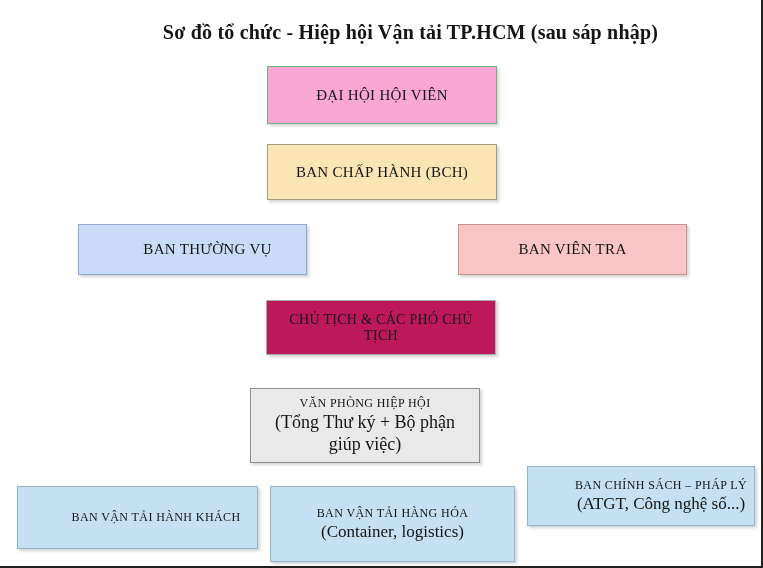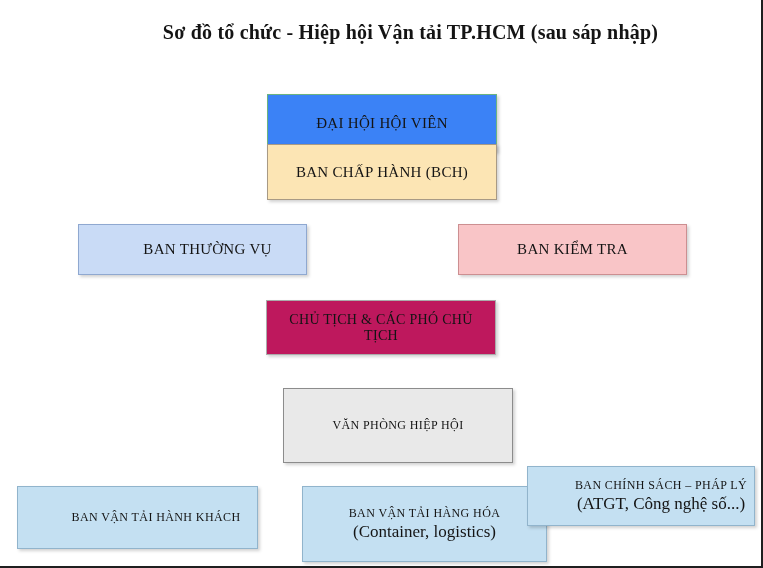--- a/index.html
+++ b/index.html
@@ -43,61 +43,62 @@
   .line1-sm { font-size: 12px; letter-spacing: 0.4px; }
   .line2 { font-size: 18px; line-height: 1.22; margin-top: 1px; }
   .line2-nowrap { white-space: nowrap; font-size: 17px; }
 
   .pos-dai-hoi   { left: 267px; top: 66px;  width: 230px; height: 58px; }
   .pos-bch       { left: 267px; top: 144px; width: 230px; height: 56px; align-items: center; }
   .pos-thuong-vu { left: 78px;  top: 224px; width: 229px; height: 51px; }
   .pos-kiem-tra  { left: 458px; top: 224px; width: 229px; height: 51px; }
   .pos-chu-tich  { left: 266px; top: 300px; width: 230px; height: 55px; }
   .pos-chu-tich .line1 { font-size: 14px; }
-  .pos-van-phong { left: 283px; top: 388px; width: 230px; height: 75px; }
+  .pos-van-phong { left: 250px; top: 388px; width: 230px; height: 75px; }
   .pos-bottom-1  { left: 17px;  top: 486px; width: 241px; height: 63px; padding-left: 43px; }
   .pos-bottom-2  { left: 270px; top: 486px; width: 245px; height: 76px; }
   .pos-bottom-3  { left: 527px; top: 466px; width: 228px; height: 60px; padding-left: 46px; }
 </style>
 </head>
 <body>
 
 <div class="canvas">
 
   <div class="title">Sơ đồ tổ chức - Hiệp hội Vận tải TP.HCM (sau sáp nhập)</div>
 
-  <div class="box pos-dai-hoi" style="background: #3b82f6; border-color: rgb(108, 179, 128); margin-top: 28px;">
+  <div class="box pos-dai-hoi" style="background: #f9a8d4; border-color: rgb(108, 179, 128);">
     <span class="line1">ĐẠI HỘI HỘI VIÊN</span>
   </div>
 
   <div class="box pos-bch" style="background: rgb(252, 229, 180); border-color: rgb(168, 154, 133);">
     <span class="line1">BAN CHẤP HÀNH (BCH)</span>
   </div>
 
   <div class="box pos-thuong-vu" style="background: rgb(201, 219, 246); border-color: rgb(143, 168, 208); padding-left: 36px;">
     <span class="line1">BAN THƯỜNG VỤ</span>
   </div>
 
   <div class="box pos-kiem-tra" style="background: rgb(249, 197, 199); border-color: rgb(204, 143, 145);">
-    <span class="line1">BAN KIỂM TRA</span>
+    <span class="line1">BAN VIÊN TRA</span>
   </div>
 
   <div class="box pos-chu-tich" style="background: #be185d; border-color: rgb(171, 171, 171);">
     <span class="line1">CHỦ TỊCH &amp; CÁC PHÓ CHỦ TỊCH</span>
   </div>
 
   <div class="box pos-van-phong" style="background: rgb(233, 233, 233); border-color: rgb(140, 140, 140);">
     <span class="line1-sm">VĂN PHÒNG HIỆP HỘI</span>
+    <span class="line2">(Tổng Thư ký + Bộ phận giúp việc)</span>
   </div>
 
   <div class="box pos-bottom-1" style="background: rgb(196, 224, 242); border-color: rgb(145, 180, 204);">
     <span class="line1-sm">BAN VẬN TẢI HÀNH KHÁCH</span>
   </div>
 
-  <div class="box pos-bottom-2" style="background: rgb(196, 224, 242); border-color: rgb(145, 180, 204); margin-left: 32px;">
+  <div class="box pos-bottom-2" style="background: rgb(196, 224, 242); border-color: rgb(145, 180, 204);">
     <span class="line1-sm">BAN VẬN TẢI HÀNG HÓA</span>
     <span class="line2 line2-nowrap">(Container, logistics)</span>
   </div>
 
   <div class="box pos-bottom-3" style="background: rgb(196, 224, 242); border-color: rgb(145, 180, 204);">
     <span class="line1-sm">BAN CHÍNH SÁCH – PHÁP LÝ</span>
     <span class="line2 line2-nowrap">(ATGT, Công nghệ số...)</span>
   </div>
 
 </div>

